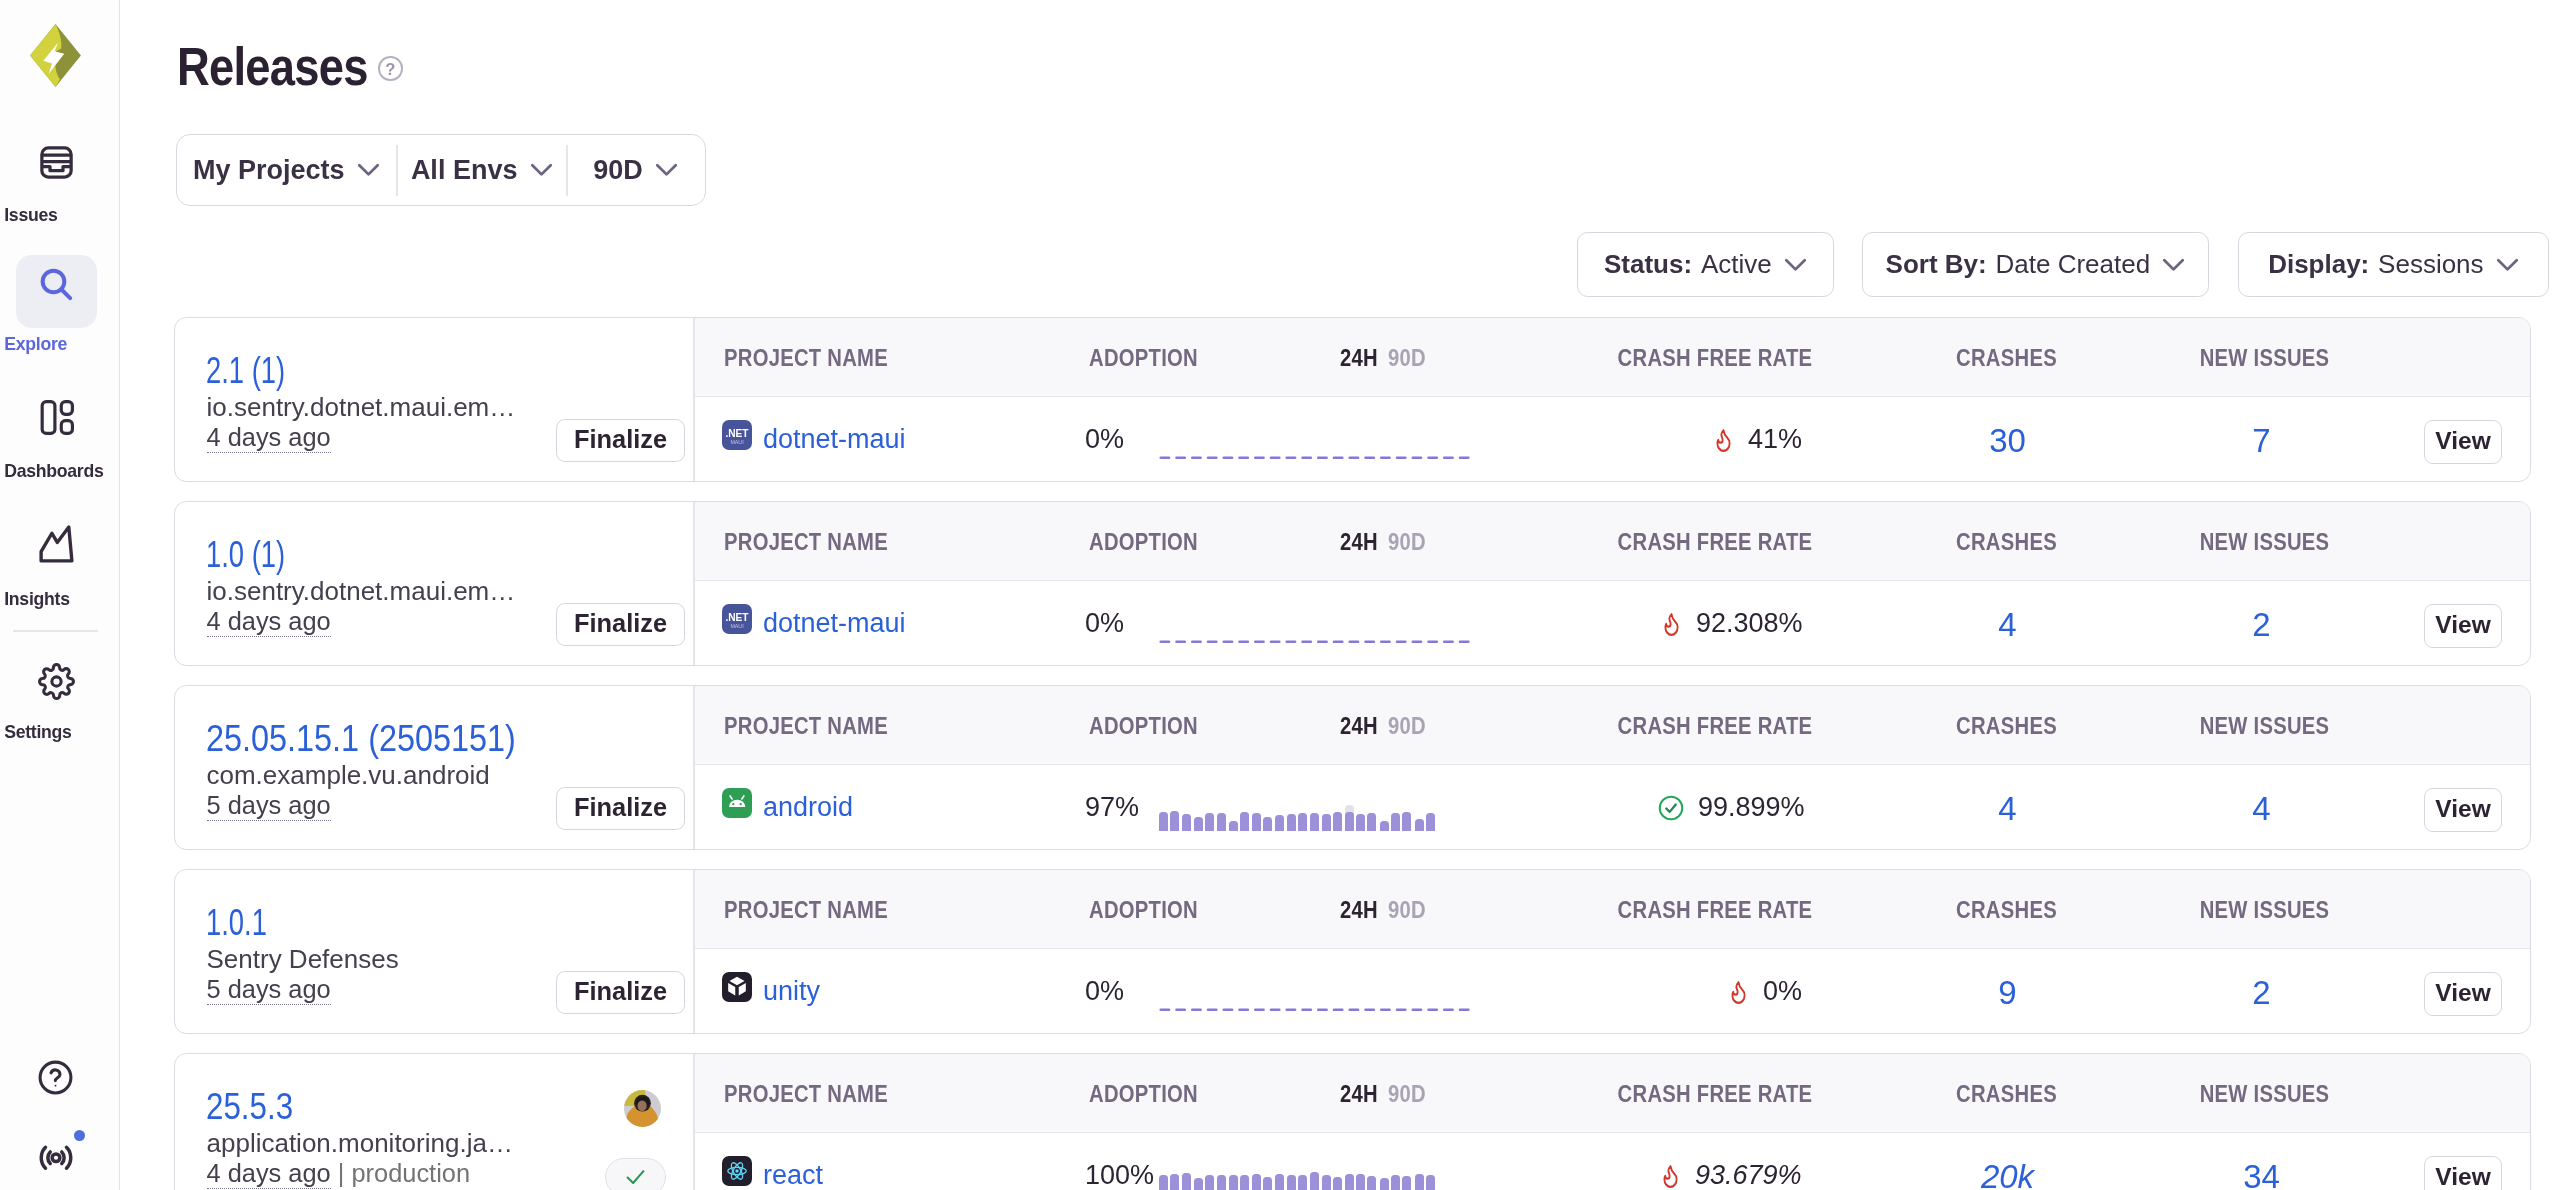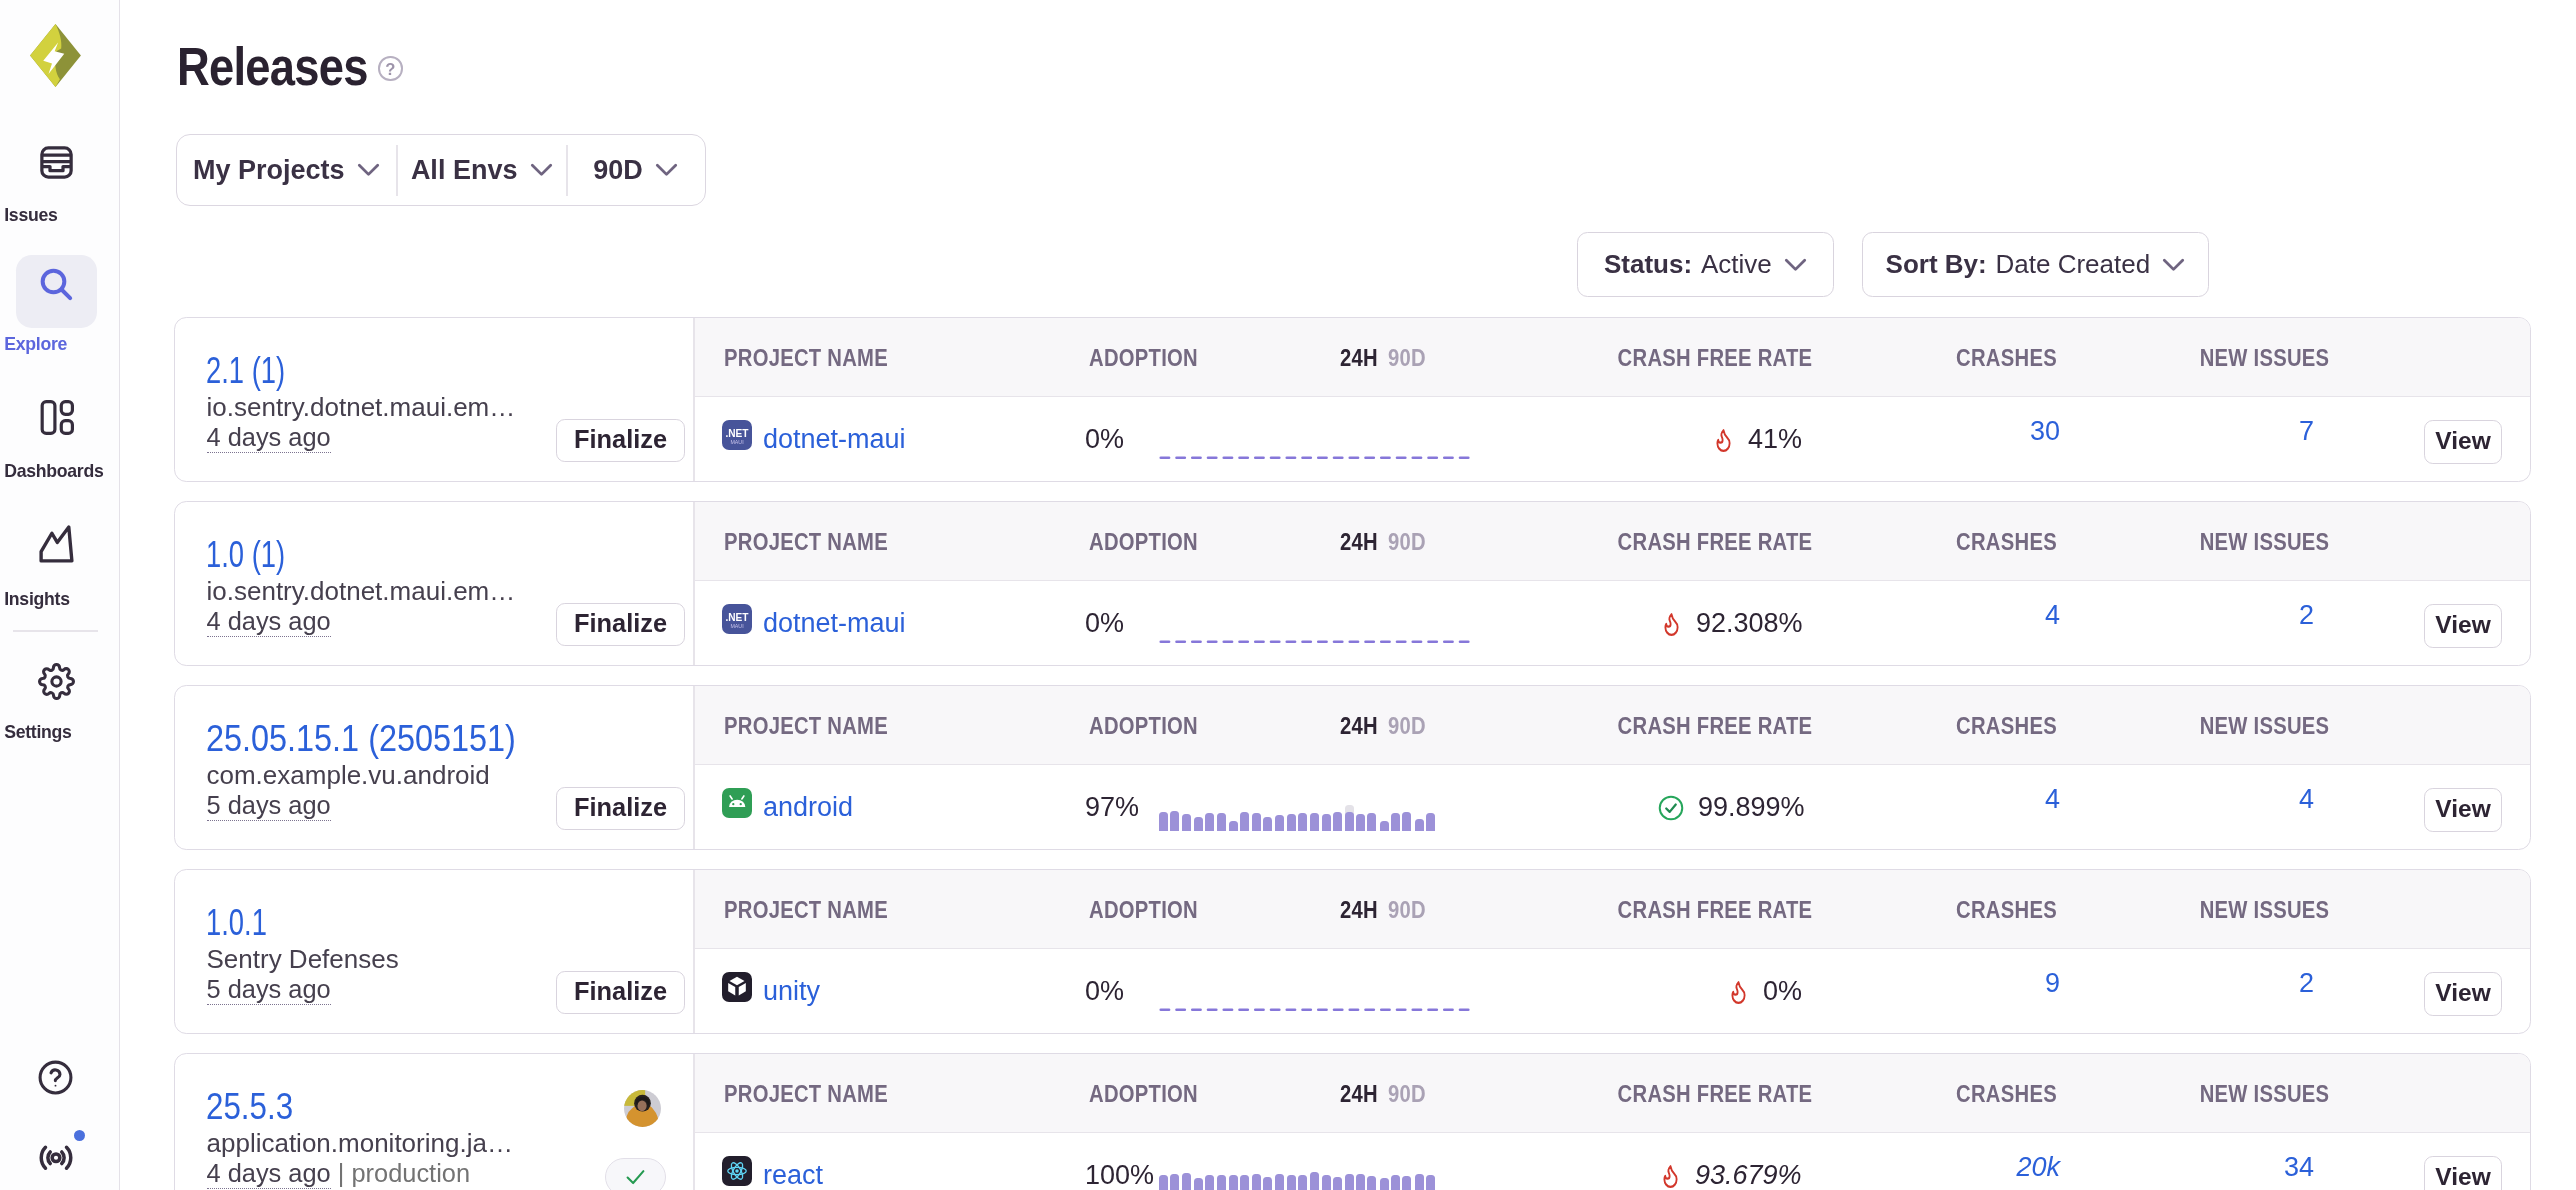--- a/index.html
+++ b/index.html
@@ -52,21 +52,21 @@
 .viewbtn { left:2249px; top:102px; width:78px; height:44px; font-size:24.5px; line-height:40px; }
 .picon { position:absolute; left:547px; top:102px; width:30px; height:30px; }
 .pname { position:absolute; left:588px; top:106px; font-size:27px; color:#2b60d9; }
 .adopt { position:absolute; left:910px; top:106px; font-size:27px; color:#2d2433; }
 .bars { position:absolute; left:984px; width:315px; height:30px; }
 .bars i { position:absolute; bottom:0; width:8.8px; background:#9c91d8; border-radius:3.5px 3.5px 0 0; }
 .bars i.g { background:#e4e2e8; }
 .cfr { position:absolute; top:104px; height:35px; font-size:27px; color:#2d2433;
   display:flex; align-items:center; }
 .cfr svg { margin-right:14px; flex:none; }
-.num { position:absolute; top:98px; font-size:27px; color:#2b60d9; text-align:right; width:105px; }
+.num { position:absolute; top:104px; font-size:33px; color:#2b60d9; text-align:center; width:105px; }
 </style>
 </head>
 <body>
 <div id="sidebar">
   <svg style="position:absolute;left:30px;top:23.6px;" width="51" height="63" viewBox="0 0 58 72">
     <polygon points="29,0 58,36 29,72 0,36" fill="#8d9238"></polygon>
     <path d="M29 0 C34 10 36.5 20 35.5 28 L30 31 C27 44 29 56 34 63 L29 72 L0 36 Z" fill="#d2d13e"></path>
     <path d="M32 21 L15 42 L25 45 L21 57 L39 34 L28 31 Z" fill="#ffffff"></path>
   </svg>
   <svg style="position:absolute;left:37px;top:143px;" width="39" height="39" viewBox="0 0 24 24" fill="none" stroke="#352d3d" stroke-width="2" stroke-linecap="round" stroke-linejoin="round">
@@ -131,20 +131,23 @@
         </svg></div>
     <div class="fdiv"></div>
     <div class="filterseg" style="width:136px;">90D<svg class="chev" width="23" height="14" viewBox="0 0 26 16">
           <path d="M2.5 2.5 L13 13 L23.5 2.5" fill="none" stroke="#6f6480" stroke-width="3.2" stroke-linecap="round" stroke-linejoin="round"></path>
         </svg></div>
   </div>
   <div class="ctrl" style="left:1577px; width:257px;"><b>Status:</b> Active<svg class="chev" width="23" height="14" viewBox="0 0 26 16">
         <path d="M2.5 2.5 L13 13 L23.5 2.5" fill="none" stroke="#6f6480" stroke-width="3.2" stroke-linecap="round" stroke-linejoin="round"></path>
       </svg></div>
   <div class="ctrl" style="left:1862px; width:347px;"><b>Sort By:</b> Date Created<svg class="chev" width="23" height="14" viewBox="0 0 26 16">
+        <path d="M2.5 2.5 L13 13 L23.5 2.5" fill="none" stroke="#6f6480" stroke-width="3.2" stroke-linecap="round" stroke-linejoin="round"></path>
+      </svg></div>
+  <div class="ctrl" style="left:2238px; width:311px;"><b>Display:</b> Sessions<svg class="chev" width="23" height="14" viewBox="0 0 26 16">
         <path d="M2.5 2.5 L13 13 L23.5 2.5" fill="none" stroke="#6f6480" stroke-width="3.2" stroke-linecap="round" stroke-linejoin="round"></path>
       </svg></div>
   <div class="card" style="top:309px;height:165px;">
   <div class="thead"></div>
   <div class="lp-border"></div>
   <div class="hcell" style="left:549px;">PROJECT NAME</div>
   <div class="hcell" style="left:914px;">ADOPTION</div>
   <div class="hcell" style="left:1165px;color:#2d2433;">24H</div>
   <div class="hcell" style="left:1213px;color:#aaa2b5;">90D</div>
   <div class="hcell ctr" style="left:1365px;width:350px;text-align:center;">CRASH FREE RATE</div>

